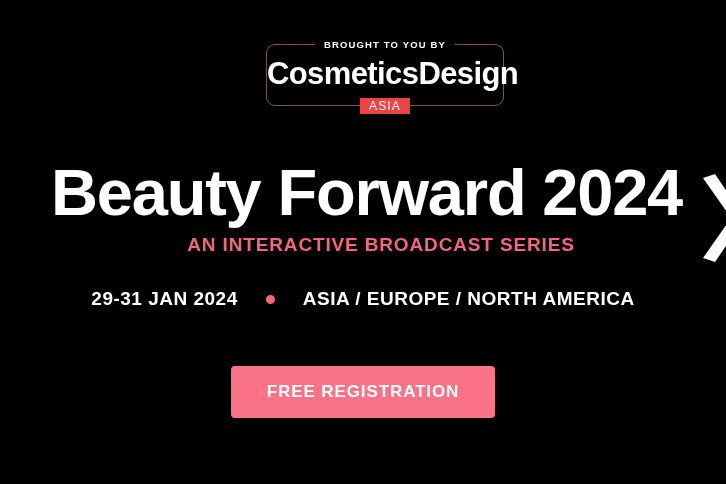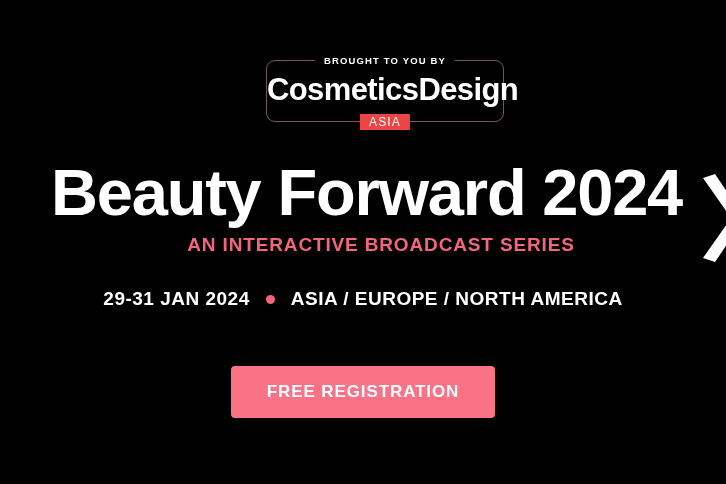--- a/index.html
+++ b/index.html
@@ -20,21 +20,21 @@
     position: absolute;
     inset: 0;
     background: #000000;
   }
 
   
   .logo-wrap {
     position: absolute;
     left: 0;
     right: 0;
-    top: 60px;
+    top: 44px;
     display: flex;
     justify-content: center;
     margin-left: 44px;
   }
   .logo-box {
     position: relative;
     width: 238px;
     height: 62px;
     border: 1px solid #7a5560;
     border-radius: 9px;
@@ -129,21 +129,21 @@
 
   
   .meta-row {
     position: absolute;
     left: 0;
     right: 0;
     top: 287px;
     display: flex;
     justify-content: center;
     align-items: center;
-    gap: 0;
+    gap: 12px;
   }
   .meta-dates {
     color: #ffffff;
     font-size: 19px;
     font-weight: bold;
     letter-spacing: 0.5px;
     line-height: 24px;
     white-space: nowrap;
   }
   .meta-dot {

